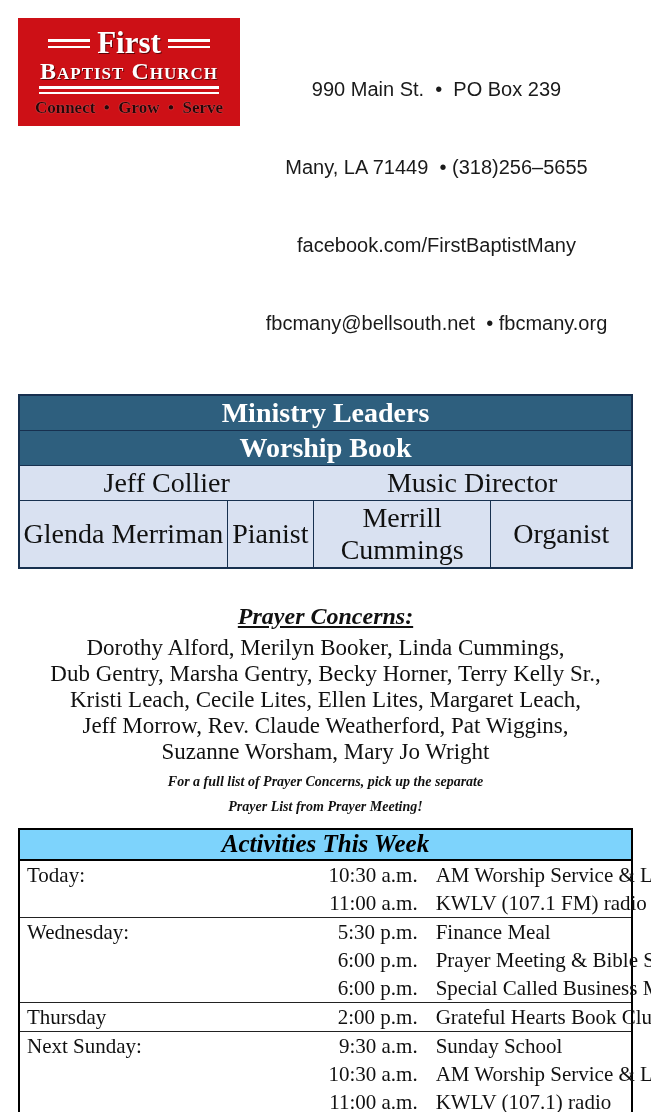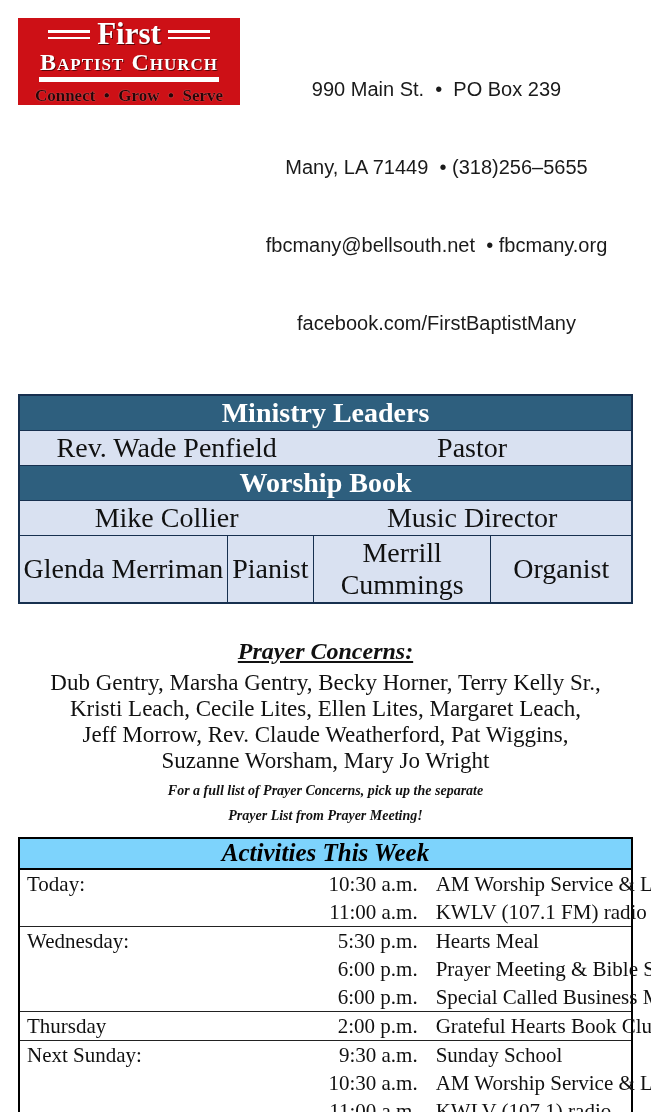--- a/index.html
+++ b/index.html
@@ -8,21 +8,21 @@
     height: 1112px;
     font-family: "Liberation Serif", serif;
     color: #111;
     overflow: hidden;
   }
   .page { padding: 18px 18px 0 18px; }
 
   
   .header { display: flex; align-items: flex-start; }
   .logo {
-    width: 222px; height: 87px; flex: 0 0 auto;
+    width: 222px; height: 108px; flex: 0 0 auto;
     background: #cd1016;
     display: flex; flex-direction: column; align-items: center; justify-content: center;
     padding: 6px 8px;
   }
   .logo-first-row { display: flex; align-items: center; gap: 7px; margin-top: 2px; }
   .dbl-line { width: 42px; height: 9px; border-top: 3px solid #fff; border-bottom: 2px solid #fff; }
   .logo-first {
     color: #fff; font-weight: bold; font-size: 31px; line-height: 30px;
     font-family: "Liberation Serif", serif;
     text-shadow: 1px 1px 0 #5a0508;
@@ -108,58 +108,55 @@
         <span class="logo-first">First</span>
         <span class="dbl-line"></span>
       </div>
       <div class="logo-baptist">Baptist Church</div>
       <div class="logo-rule"></div>
       <div class="logo-tagline">Connect  •  Grow  •  Serve</div>
     </div>
     <div class="contact">
       <div>990 Main St.  •  PO Box 239</div>
       <div>Many, LA 71449  • (318)256–5655</div>
+      <div>facebook.com/FirstBaptistMany</div>
       <div>fbcmany@bellsouth.net  • fbcmany.org</div>
-      <div>facebook.com/FirstBaptistMany</div>
     </div>
   </div>
 
   <table class="leaders">
     <colgroup>
       <col style="width:34%">
         <col style="width:14%">
         <col style="width:29%">
         <col style="width:23%">
     </colgroup>
     <tbody>
         <tr>
       <td colspan="4" class="hdr">Ministry Leaders</td>
     </tr>
     <tr>
-      <td colspan="2" class="lite">Rev. Wade Penfield</td>
-      <td colspan="2" class="lite">Pastor</td>
+      <td colspan="4" class="hdr">Worship Book</td>
     </tr>
     <tr>
-      <td colspan="4" class="hdr">Worship Book</td>
-    </tr>
-    <tr>
-      <td colspan="2" class="lite">Mike Collier</td>
+      <td colspan="2" class="lite">Jeff Collier</td>
       <td colspan="2" class="lite">Music Director</td>
     </tr>
     <tr>
       <td class="lite">Glenda Merriman</td>
       <td class="lite vline">Pianist</td>
       <td class="lite vline">Merrill Cummings</td>
       <td class="lite vline">Organist</td>
     </tr>
   </tbody>
     </table>
 
   <div class="prayer">
     <div class="prayer-title">Prayer Concerns:</div>
+    <div class="prayer-line">Dorothy Alford, Merilyn Booker, Linda Cummings,</div>
     <div class="prayer-line">Dub Gentry, Marsha Gentry, Becky Horner, Terry Kelly Sr.,</div>
     <div class="prayer-line">Kristi Leach, Cecile Lites, Ellen Lites, Margaret Leach,</div>
     <div class="prayer-line">Jeff Morrow, Rev. Claude Weatherford, Pat Wiggins,</div>
     <div class="prayer-line">Suzanne Worsham, Mary Jo Wright</div>
     <div class="prayer-note">
       <div>For a full list of Prayer Concerns, pick up the separate</div>
       <div>Prayer List from Prayer Meeting!</div>
     </div>
   </div>
 
@@ -184,21 +181,21 @@
     <tr class="group">
       <td class="col-day">
         <div class="act-line">Wednesday:</div>
       </td>
       <td class="col-time">
         <div class="act-line">5:30 p.m.</div>
         <div class="act-line">6:00 p.m.</div>
         <div class="act-line">6:00 p.m.</div>
       </td>
       <td class="col-desc">
-        <div class="act-line">Hearts Meal</div>
+        <div class="act-line">Finance Meal</div>
         <div class="act-line">Prayer Meeting &amp; Bible Study</div>
         <div class="act-line">Special Called Business Meeting</div>
       </td>
     </tr>
     <tr class="group">
       <td class="col-day">
         <div class="act-line">Thursday</div>
       </td>
       <td class="col-time">
         <div class="act-line">2:00 p.m.</div>

